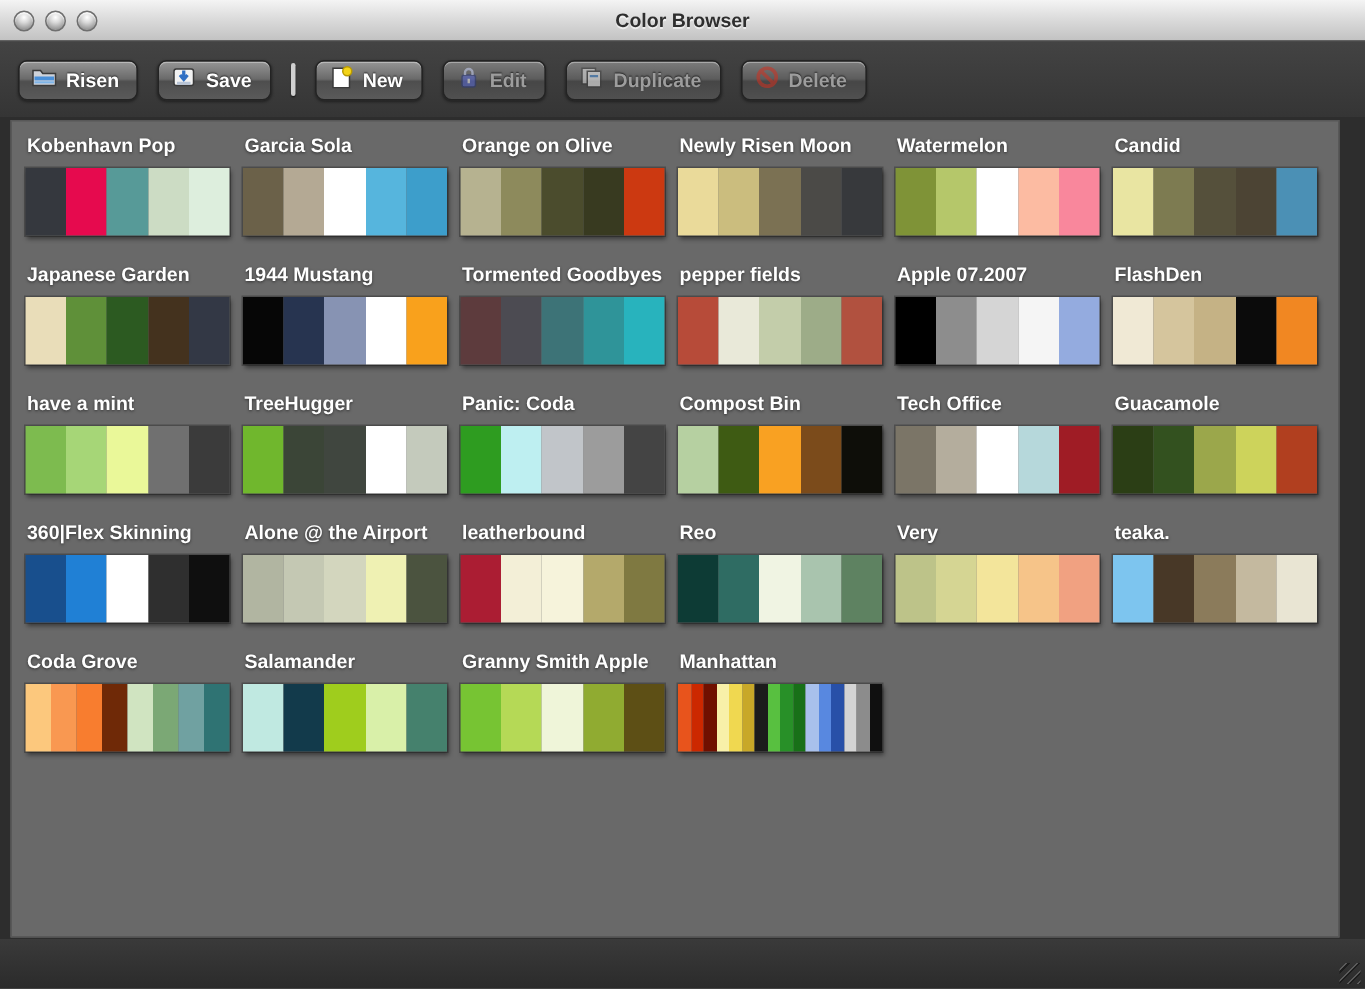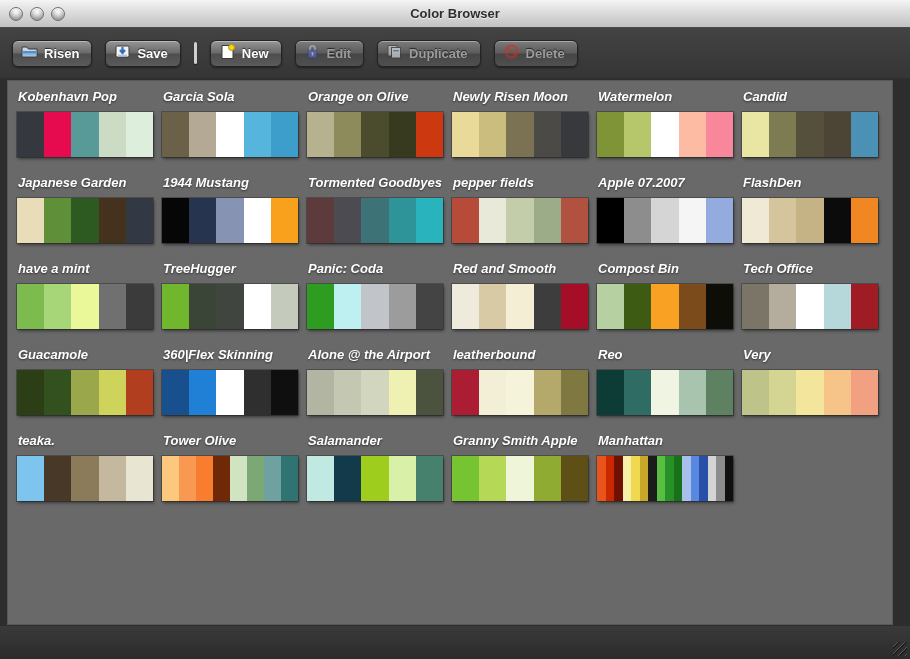--- a/index.html
+++ b/index.html
@@ -53,21 +53,20 @@
     box-shadow:0 1px 1px rgba(0,0,0,.5);
   }
   
   .content{
     position:absolute;left:7px;top:80px;width:886px;height:545px;
     background:#696969;border:1px solid #585858;box-sizing:border-box;
   }
   .grid{
     display:grid;grid-template-columns:repeat(6,145px);grid-auto-rows:86px;
     padding:7px 0 0 9px;
-    font-style:italic;
   }
   .tile{width:136px;}
   .tile .pname{
     display:block;font-size:13px;font-weight:bold;color:#ffffff;
     text-shadow:0 1px 2px rgba(0,0,0,.55);
     margin:1px 0 7px 1px;height:16px;line-height:16px;white-space:nowrap;
   }
   .swatches{
     display:flex;width:136px;height:45px;
     box-shadow:1px 2px 3px rgba(0,0,0,.45);
@@ -292,30 +291,20 @@
         <span class="pname">Panic: Coda</span>
         <div class="swatches">
           <div class="sw" style="background: rgb(46, 156, 32);"></div>
           <div class="sw" style="background: rgb(190, 239, 241);"></div>
           <div class="sw" style="background: rgb(193, 197, 201);"></div>
           <div class="sw" style="background: rgb(156, 156, 156);"></div>
           <div class="sw" style="background: rgb(68, 68, 68);"></div>
         </div>
       </div>
       <div class="tile">
-        <span class="pname">Red and Smooth</span>
-        <div class="swatches">
-          <div class="sw" style="background: rgb(239, 235, 220);"></div>
-          <div class="sw" style="background: rgb(215, 202, 165);"></div>
-          <div class="sw" style="background: rgb(243, 238, 212);"></div>
-          <div class="sw" style="background: rgb(61, 61, 61);"></div>
-          <div class="sw" style="background: rgb(166, 13, 39);"></div>
-        </div>
-      </div>
-      <div class="tile">
         <span class="pname">Compost Bin</span>
         <div class="swatches">
           <div class="sw" style="background: rgb(182, 208, 161);"></div>
           <div class="sw" style="background: rgb(62, 91, 19);"></div>
           <div class="sw" style="background: rgb(249, 161, 34);"></div>
           <div class="sw" style="background: rgb(123, 75, 27);"></div>
           <div class="sw" style="background: rgb(14, 14, 9);"></div>
         </div>
       </div>
       <div class="tile">
@@ -392,21 +381,21 @@
         <span class="pname">teaka.</span>
         <div class="swatches">
           <div class="sw" style="background: rgb(125, 197, 239);"></div>
           <div class="sw" style="background: rgb(72, 56, 39);"></div>
           <div class="sw" style="background: rgb(139, 123, 91);"></div>
           <div class="sw" style="background: rgb(196, 185, 159);"></div>
           <div class="sw" style="background: rgb(233, 229, 211);"></div>
         </div>
       </div>
       <div class="tile">
-        <span class="pname">Tower Olive</span>
+        <span class="pname">Coda Grove</span>
         <div class="swatches">
           <div class="sw" style="background: rgb(252, 200, 125);"></div>
           <div class="sw" style="background: rgb(249, 152, 81);"></div>
           <div class="sw" style="background: rgb(248, 125, 47);"></div>
           <div class="sw" style="background: rgb(111, 41, 7);"></div>
           <div class="sw" style="background: rgb(208, 228, 193);"></div>
           <div class="sw" style="background: rgb(123, 168, 117);"></div>
           <div class="sw" style="background: rgb(112, 161, 161);"></div>
           <div class="sw" style="background: rgb(47, 115, 115);"></div>
         </div>

